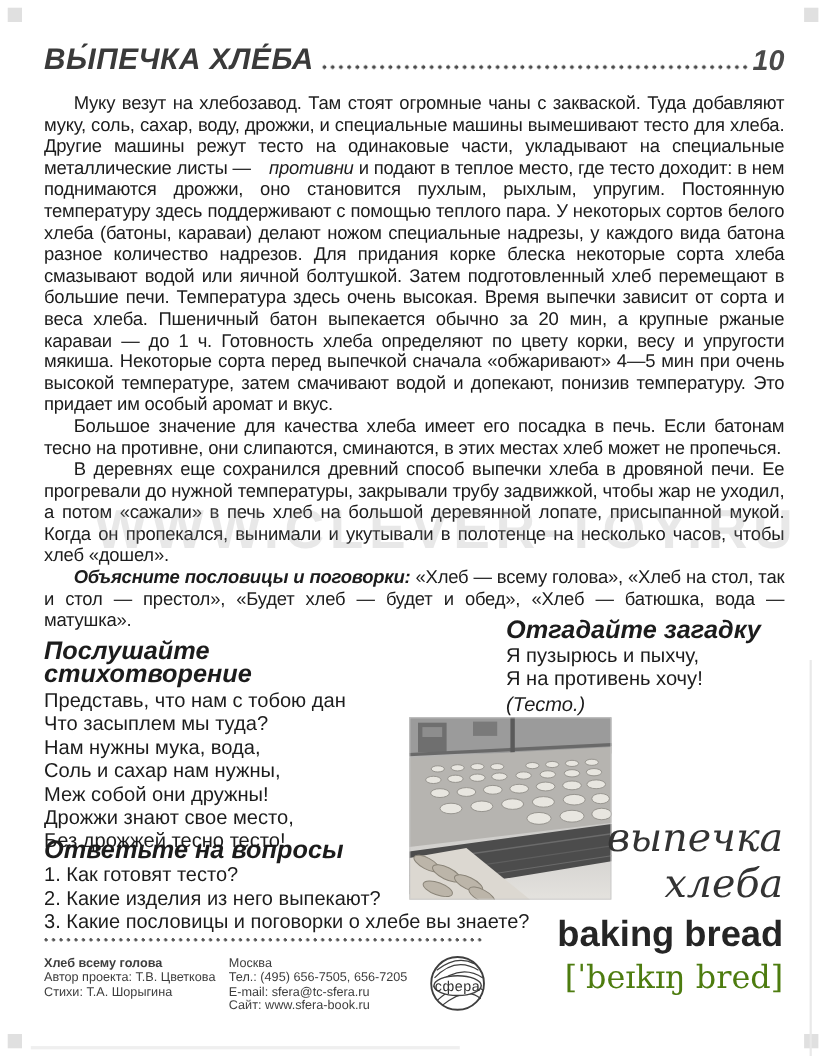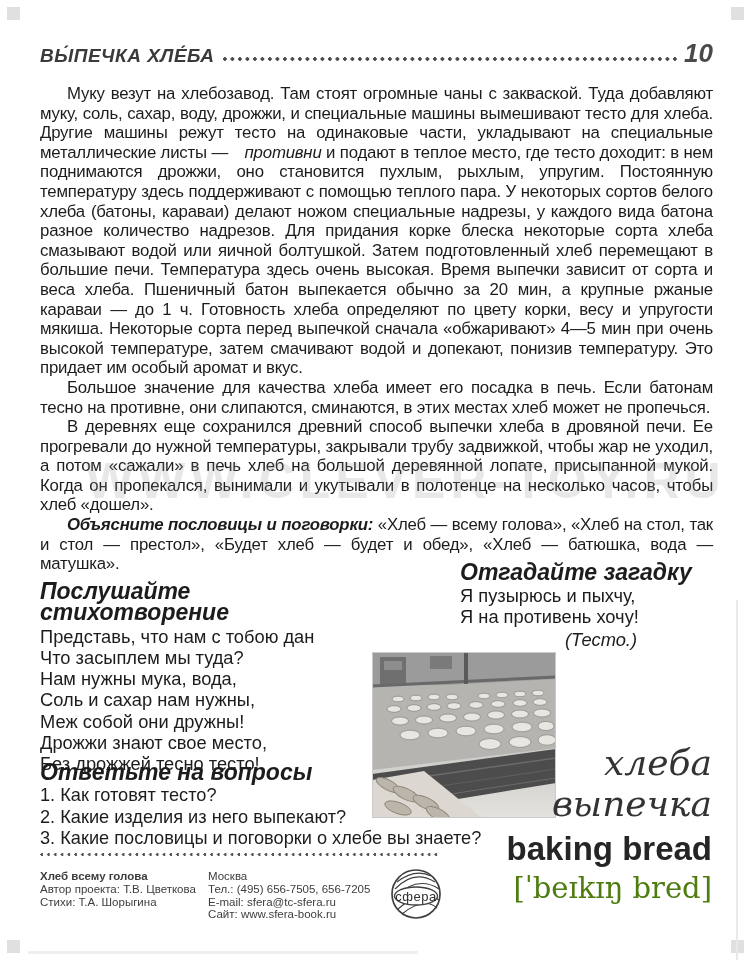--- a/index.html
+++ b/index.html
@@ -9,21 +9,21 @@
     font-family:"Liberation Sans", sans-serif; color:#1c1c1c;
   }
   .corner { position:absolute; width:13px; height:13px; background:#e0e0e0; }
   #corner-tl{left:7px;top:7px} #corner-tr{left:731px;top:7px}
   #corner-bl{left:7px;top:940px} #corner-br{left:731px;top:940px}
   .scan-edge-right{position:absolute;left:736px;top:600px;width:2px;height:360px;background:#e9e9e9;}
   .scan-edge-bottom{position:absolute;left:28px;top:951px;width:390px;height:3px;background:#efefef;}
 
   
   .title-row { position:absolute; left:40px; top:40px; width:673px; display:flex; align-items:flex-end; }
-  .title { font-size:19px; font-weight:bold; font-style:italic; letter-spacing:.5px;
+  .title { font-size:27px; font-weight:bold; font-style:italic; letter-spacing:.5px;
            color:#3a3a3a; white-space:nowrap; line-height:1.05; }
   .leader { flex:1; height:6px; margin:0 4px 4px 8px;
             background-image:radial-gradient(circle at 2px 3px, #4c4c4c 1.6px, transparent 1.95px);
             background-size:7.5px 6px; background-repeat:repeat-x; }
   .pagenum { font-size:26px; font-weight:bold; font-style:italic; color:#4a4a4a; line-height:1; }
 
   
   .article { position:absolute; left:40px; top:84px; width:673px;
              font-size:16.8px; line-height:19.6px; letter-spacing:-0.2px;
              text-align:justify; }
@@ -33,21 +33,21 @@
 
   
   .watermark { position:absolute; left:86px; top:452px; width:660px; height:62px;
                font-size:50px; font-weight:bold; letter-spacing:5px; white-space:nowrap;
                color:rgba(150,150,150,0.22); z-index:3; pointer-events:none; }
 
   
   .sec-header { font-weight:bold; font-style:italic; font-size:23px; margin:0 0 2px 0; }
   .poem { position:absolute; left:40px; top:581px; width:345px; font-size:18.3px; line-height:21.3px; }
   .riddle { position:absolute; left:460px; top:562px; width:255px; font-size:18.3px; line-height:21.2px; }
-  .riddle-answer { font-style:italic; text-align:right; padding-right:78px; margin-top:1px; }
+  .riddle-answer { font-style:italic; text-align:left; padding-right:78px; margin-top:1px; }
 
   
   .photo { position:absolute; left:372px; top:652px; width:184px; height:166px; }
 
   
   .questions { position:absolute; left:40px; top:762px; width:500px; font-size:18.2px; line-height:21.4px; }
 
   
   .separator { position:absolute; left:40px; top:852px; width:398px; height:5px;
                background-image:radial-gradient(circle at 1.8px 2.4px, #555 1.3px, transparent 1.55px);
@@ -217,19 +217,19 @@
           <path d="M10,43 Q34,22 51,34"></path>
           <path d="M14,48 Q36,30 49,42"></path>
         </g>
         <ellipse cx="28" cy="30" rx="21.5" ry="9" fill="#ffffff" stroke="#3f3f3f" stroke-width="1.3"></ellipse>
         <text x="28" y="34.5" text-anchor="middle" font-family="Liberation Sans, sans-serif" font-size="13" letter-spacing="0.5" fill="#2f2f2f">сфера</text>
       </svg>
     </div>
   </div>
 
   <div class="translation">
+    <div class="script-ru">выпечка</div>
     <div class="script-ru">хлеба</div>
-    <div class="script-ru">выпечка</div>
     <div class="en-bold">baking bread</div>
     <div class="ipa">[ˈbeɪkɪŋ bred]</div>
   </div>
 
 </div>
 
 </body></html>

